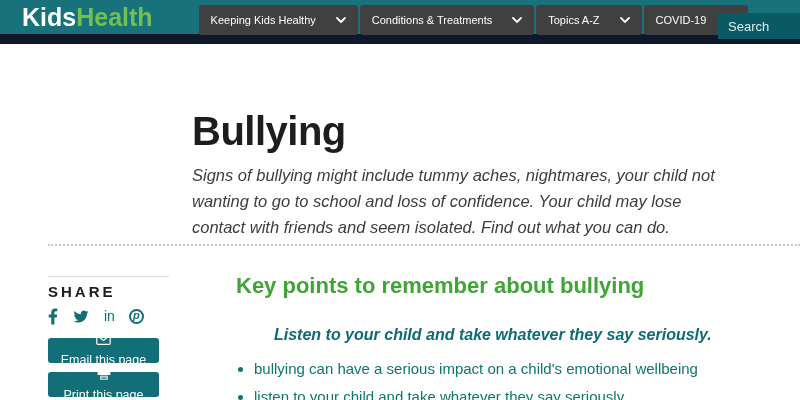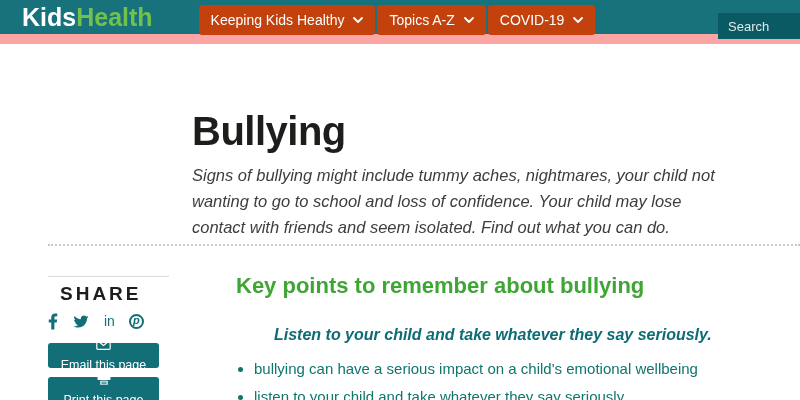--- a/index.html
+++ b/index.html
@@ -9,38 +9,38 @@
     background: #ffffff;
     font-family: "Liberation Sans", "DejaVu Sans", sans-serif;
     color: #1d1d1b;
   }
 
   
   .site-header {
     position: relative;
     height: 44px;
     background: #17727b;
-    border-bottom: 10px solid #fca5a5;
+    border-bottom: 10px solid #0f172a;
     display: flex;
     align-items: center;
   }
   .logo {
     margin-left: 22px;
     font-size: 25px;
     font-weight: 700;
     color: #ffffff;
     cursor: pointer;
     white-space: nowrap;
   }
   .logo .logo-health { color: #72c14e; }
   .main-nav { display: flex; gap: 2px; margin-left: 46px; margin-top: 6px; }
   .nav-item {
-    display: flex; align-items: center; gap: 9px;
-    background: #c2410c; color: #ffffff;
-    font-size: 14px; font-weight: 500;
+    display: flex; align-items: center; gap: 20px;
+    background: #404040; color: #ffffff;
+    font-size: 11px; font-weight: 500;
     padding: 0 12px; height: 30px;
     border-radius: 3px; cursor: pointer; white-space: nowrap;
   }
   .chevron svg { display: block; }
   .search-box {
     position: absolute;
     left: 718px; top: 13px;
     width: 110px; height: 26px;
     background: #0a5a63;
     border: none; outline: none;
@@ -70,22 +70,22 @@
     margin: 4px 0 0 48px;
     border-top: 2px dotted #c9c9c9;
     height: 0;
   }
 
   
   .content { display: flex; margin-left: 48px; margin-top: 30px; }
   .share-col { width: 144px; flex-shrink: 0; }
   .share-inner { border-top: 1px solid #dcdcdc; width: 121px; }
   .share-label {
-    margin: 6px 12px 0;
-    font-size: 19px; font-weight: 700;
+    margin: 6px 0 0;
+    font-size: 15px; font-weight: 700;
     letter-spacing: 3px; color: #1d1d1b;
   }
   .social-row {
     display: flex; align-items: center; gap: 14px;
     margin-top: 7px; color: #126e77; height: 18px;
   }
   .social-icon { cursor: pointer; display: flex; align-items: center; }
   .linkedin-glyph { font-size: 14px; font-weight: 400; line-height: 1; }
   .pinterest-circle {
     width: 15px; height: 15px; border: 2px solid #126e77; border-radius: 50%;
@@ -124,20 +124,28 @@
 </head>
 <body>
 
 <header class="site-header">
   <div class="logo">
     <span>Kids</span><span class="logo-health">Health</span>
   </div>
   <nav class="main-nav">
     <div class="nav-item">
       <span>Keeping Kids Healthy</span>
+      <span class="chevron">
+        <svg width="10" height="6" viewBox="0 0 10 6">
+            <path d="M1 1l4 4 4-4" stroke="#fff" stroke-width="1.8" fill="none" stroke-linecap="round" stroke-linejoin="round"></path>
+          </svg>
+      </span>
+    </div>
+    <div class="nav-item">
+      <span>Conditions &amp; Treatments</span>
       <span class="chevron">
         <svg width="10" height="6" viewBox="0 0 10 6">
             <path d="M1 1l4 4 4-4" stroke="#fff" stroke-width="1.8" fill="none" stroke-linecap="round" stroke-linejoin="round"></path>
           </svg>
       </span>
     </div>
     <div class="nav-item">
       <span>Topics A-Z</span>
       <span class="chevron">
         <svg width="10" height="6" viewBox="0 0 10 6">

